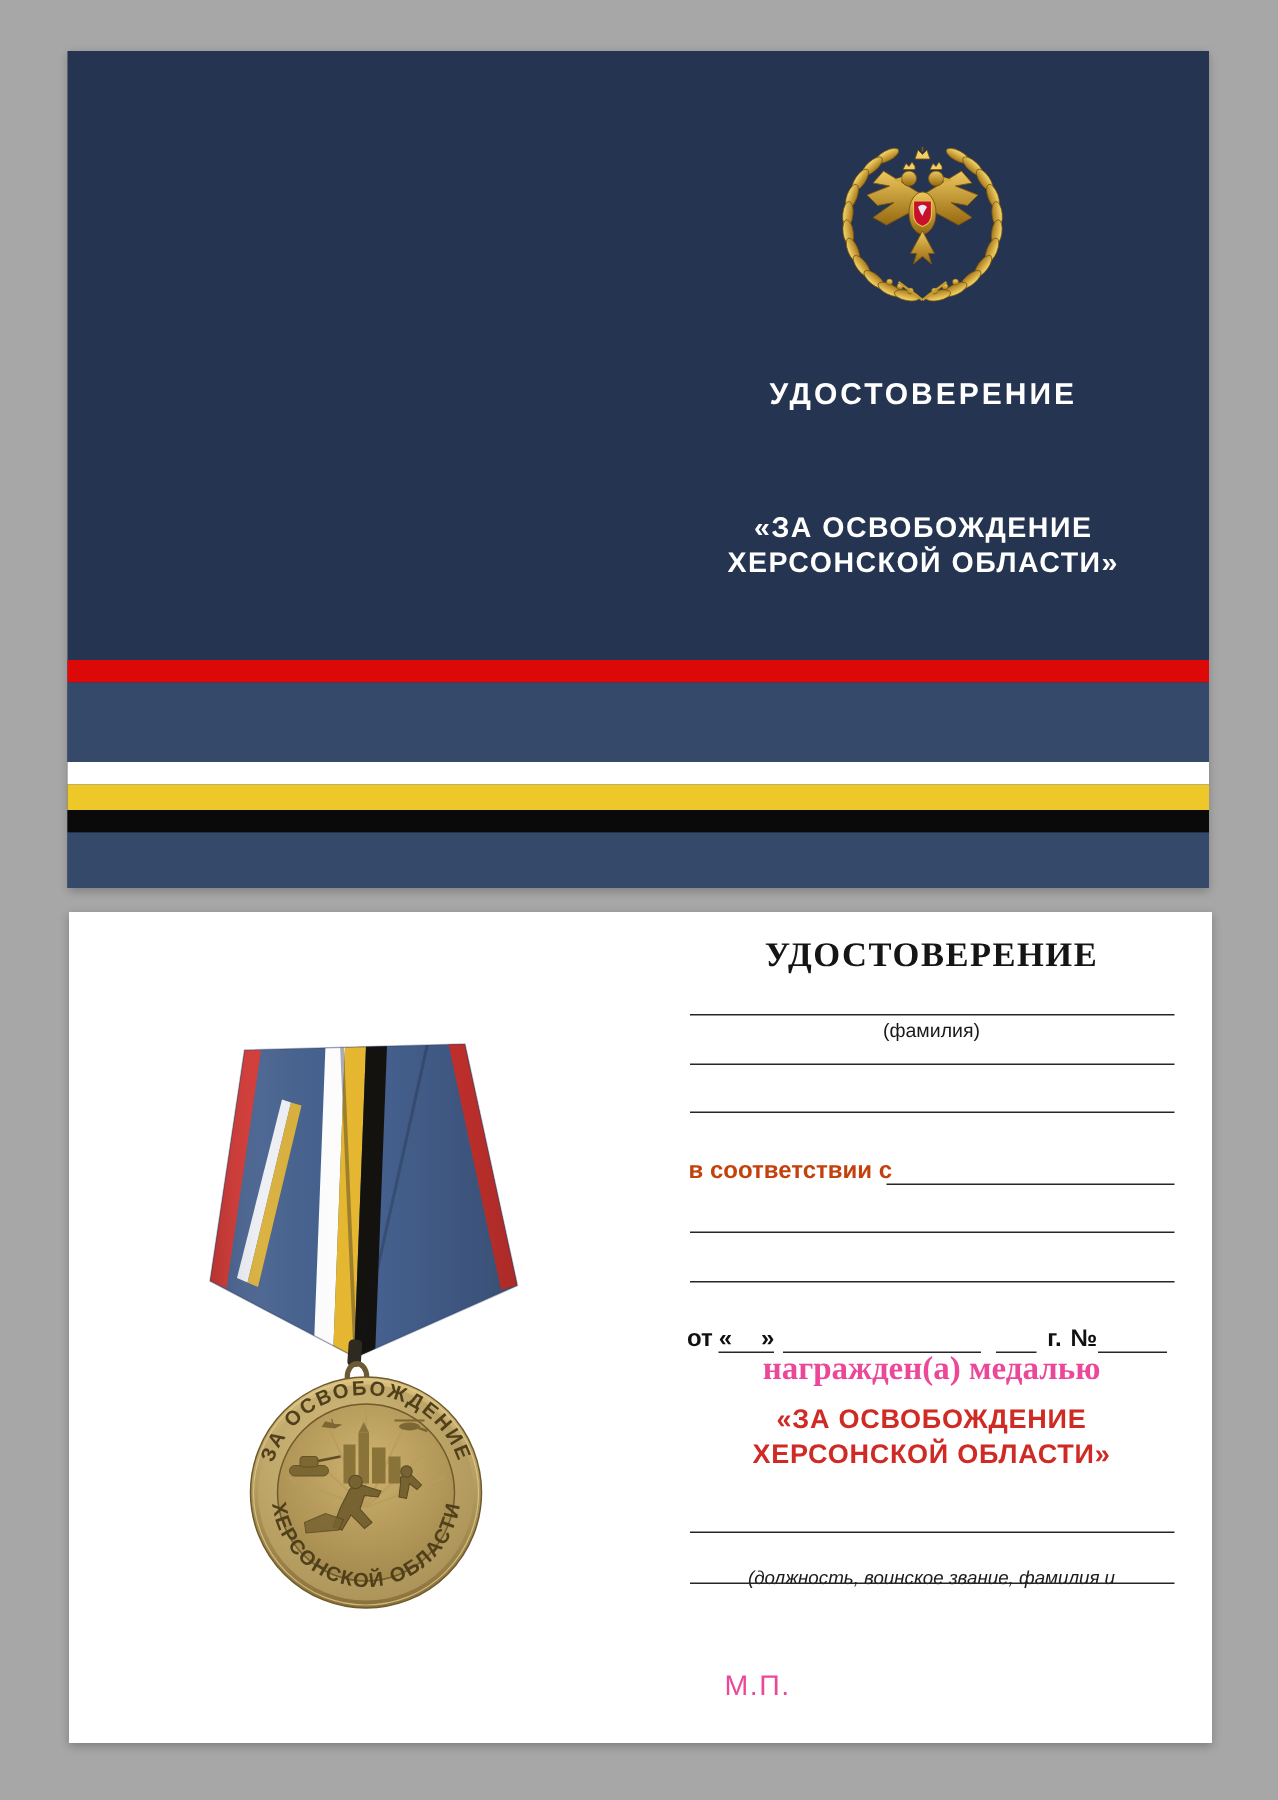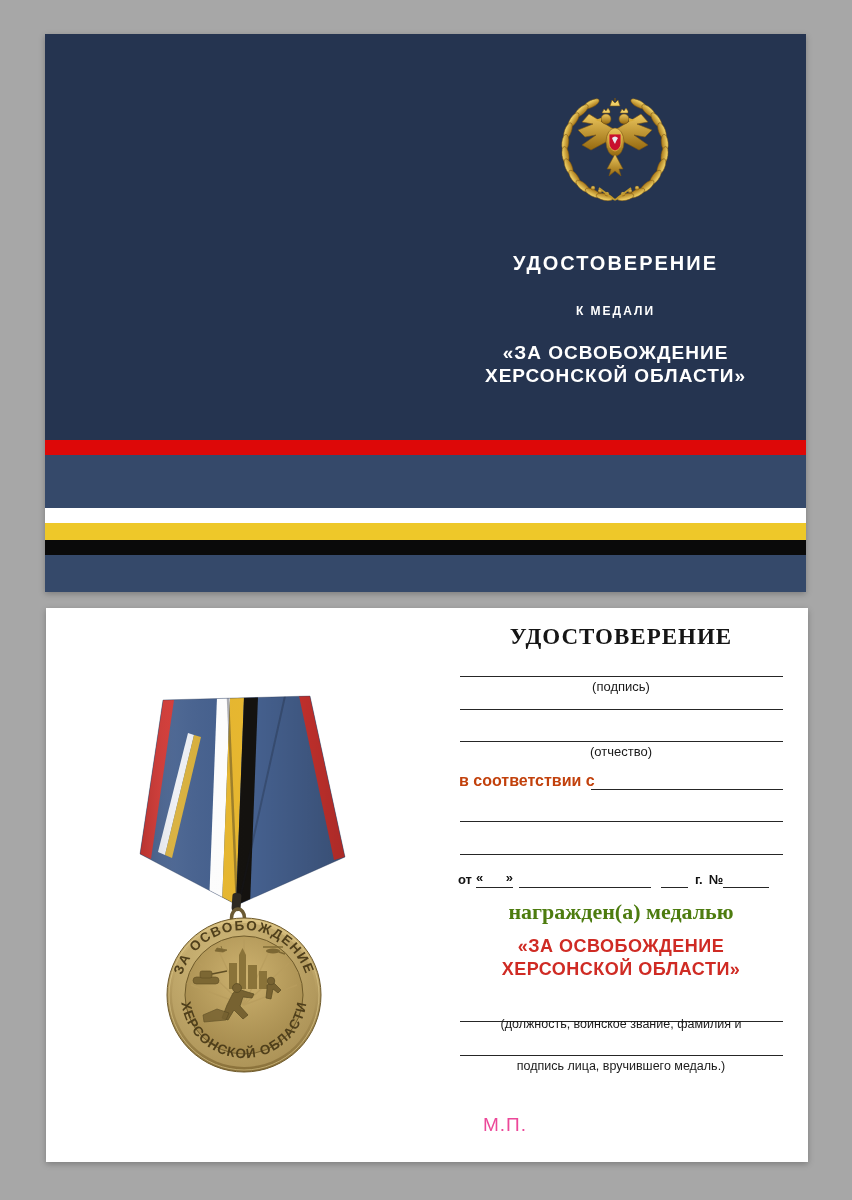--- a/index.html
+++ b/index.html
@@ -19,29 +19,29 @@
   .cover-medal-name{position:absolute;left:0;top:307px;width:100%;font-size:19px;font-weight:bold;letter-spacing:1px;line-height:23px;}
   .stripe{position:absolute;left:0;width:100%;}
   
   .page{left:46px;top:608px;width:762px;height:554px;background:#ffffff;color:#1c1c1c;}
   .cert-title{position:absolute;left:412px;top:16px;width:326px;text-align:center;
     font-family:"Liberation Serif",serif;font-size:23px;font-weight:bold;letter-spacing:1px;color:#151515;}
   .rline{position:absolute;border-top:1.5px solid #262626;height:0;}
   .flabel{position:absolute;left:412px;width:326px;text-align:center;font-size:13px;color:#1a1a1a;}
   .small-note{font-size:12.5px;}
   .accord{position:absolute;left:413px;top:164px;font-size:16px;font-weight:bold;color:#c2410c;}
-  .daterow{position:absolute;left:412px;top:262px;width:330px;display:flex;align-items:center;font-size:13px;font-weight:bold;color:#111;}
+  .daterow{position:absolute;left:412px;top:276px;width:330px;display:flex;align-items:center;font-size:16px;font-weight:bold;color:#111;}
   .daterow .seg{border-bottom:1.5px solid #262626;display:inline-block;height:17px;}
   .daterow .quotes{width:37px;display:flex;justify-content:space-between;font-weight:bold;margin:0 6px 0 4px;}
   .daterow .l1{width:132px;margin-right:10px;}
   .daterow .l2{width:27px;margin-right:7px;}
   .daterow .l3{width:46px;}
   .daterow .gword{margin:0 6px 0 0;}
   .awarded{position:absolute;left:412px;top:291px;width:326px;text-align:center;
-    font-family:"Liberation Serif",serif;font-size:22px;font-weight:bold;color:#4d7c0f;}
+    font-family:"Liberation Serif",serif;font-size:22px;font-weight:bold;color:#ec4899;}
   .red-name{position:absolute;left:410px;top:327px;width:330px;text-align:center;
     font-size:18px;font-weight:bold;letter-spacing:.5px;line-height:23px;}
   .stamp{position:absolute;left:437px;top:506px;font-size:19px;letter-spacing:1px;color:#ec4899;}
   .medal-wrap{position:absolute;left:87px;top:85px;width:219px;height:385px;}
 </style>
 </head>
 <body>
 
 <div class="card cover">
   <div class="cover-right">
@@ -101,21 +101,20 @@
         <path d="M53,29 l2,-4 2,2 2,-3 2,3 0,2 -8,0 z" fill="#f0cf66" stroke="#7a5410" stroke-width="0.5"></path>
         <path d="M71,29 l2,-4 2,2 2,-3 2,3 0,2 -8,0 z" fill="#f0cf66" stroke="#7a5410" stroke-width="0.5"></path>
         <path d="M61,22 l2,-6 3,3 3,-3 2,6 z" fill="#f0cf66" stroke="#7a5410" stroke-width="0.6"></path>
         <line x1="66" y1="14" x2="66" y2="17" stroke="#7a5410" stroke-width="1.2"></line>
         <path d="M60,50 h12 v9 q0,6 -6,8 q-6,-2 -6,-8 z" fill="#c8102e" stroke="#e8c04a" stroke-width="0.8"></path>
         <path d="M63,54 q3,-3 6,0 q-2,3 -3,6 q-2,-3 -3,-6 z" fill="#e9e9ee"></path>
       </g>
     </svg>
 
     <div class="cover-title">УДОСТОВЕРЕНИЕ</div>
-    <div class="cover-sub">К МЕДАЛИ</div>
     <div class="cover-medal-name">
       <div>«ЗА ОСВОБОЖДЕНИЕ</div>
       <div>ХЕРСОНСКОЙ ОБЛАСТИ»</div>
     </div>
   </div>
 
   <div class="stripe" style="top:406px;height:15px;background:#dd0808;"></div>
   <div class="stripe" style="top:421px;height:53px;background:#35496a;"></div>
   <div class="stripe" style="top:474px;height:15px;background:#ffffff;"></div>
   <div class="stripe" style="top:489px;height:17px;background:#eec829;"></div>
@@ -225,26 +224,25 @@
       </text>
       <text font-family="Liberation Sans, sans-serif" font-size="13.5" font-weight="bold" letter-spacing="1" fill="#4f3f1b">
         <textPath href="#arcBot" startOffset="50%" text-anchor="middle">ХЕРСОНСКОЙ ОБЛАСТИ</textPath>
       </text>
     </g>
   </svg>
 
   <div class="cert-title">УДОСТОВЕРЕНИЕ</div>
 
   <div class="rline" style="left:414px;top:68px;width:323px;"></div>
-  <div class="flabel" style="top:71px;">(подпись)</div>
+  <div class="flabel" style="top:71px;">(фамилия)</div>
 
   <div class="rline" style="left:414px;top:101px;width:323px;"></div>
 
   <div class="rline" style="left:414px;top:133px;width:323px;"></div>
-  <div class="flabel" style="top:136px;">(отчество)</div>
 
   <div class="accord">в соответствии с</div>
   <div class="rline" style="left:545px;top:181px;width:192px;"></div>
   <div class="rline" style="left:414px;top:213px;width:323px;"></div>
   <div class="rline" style="left:414px;top:246px;width:323px;"></div>
 
   <div class="daterow">
     <span>от</span>
     <span class="seg quotes">
       <span>«</span>
@@ -258,19 +256,18 @@
   </div>
 
   <div class="awarded">награжден(а) медалью</div>
 
   <div class="red-name" style="color:#cf2b24;">
     <div>«ЗА ОСВОБОЖДЕНИЕ</div>
     <div>ХЕРСОНСКОЙ ОБЛАСТИ»</div>
   </div>
 
   <div class="rline" style="left:414px;top:413px;width:323px;"></div>
-  <div class="flabel small-note" style="top:409px;">(должность, воинское звание, фамилия и</div>
+  <div class="flabel small-note" style="top:437px;font-style:italic;">(должность, воинское звание, фамилия и</div>
 
   <div class="rline" style="left:414px;top:447px;width:323px;"></div>
-  <div class="flabel small-note" style="top:451px;">подпись лица, вручившего медаль.)</div>
 
   <div class="stamp">М.П.</div>
 </div>
 
 </body></html>

